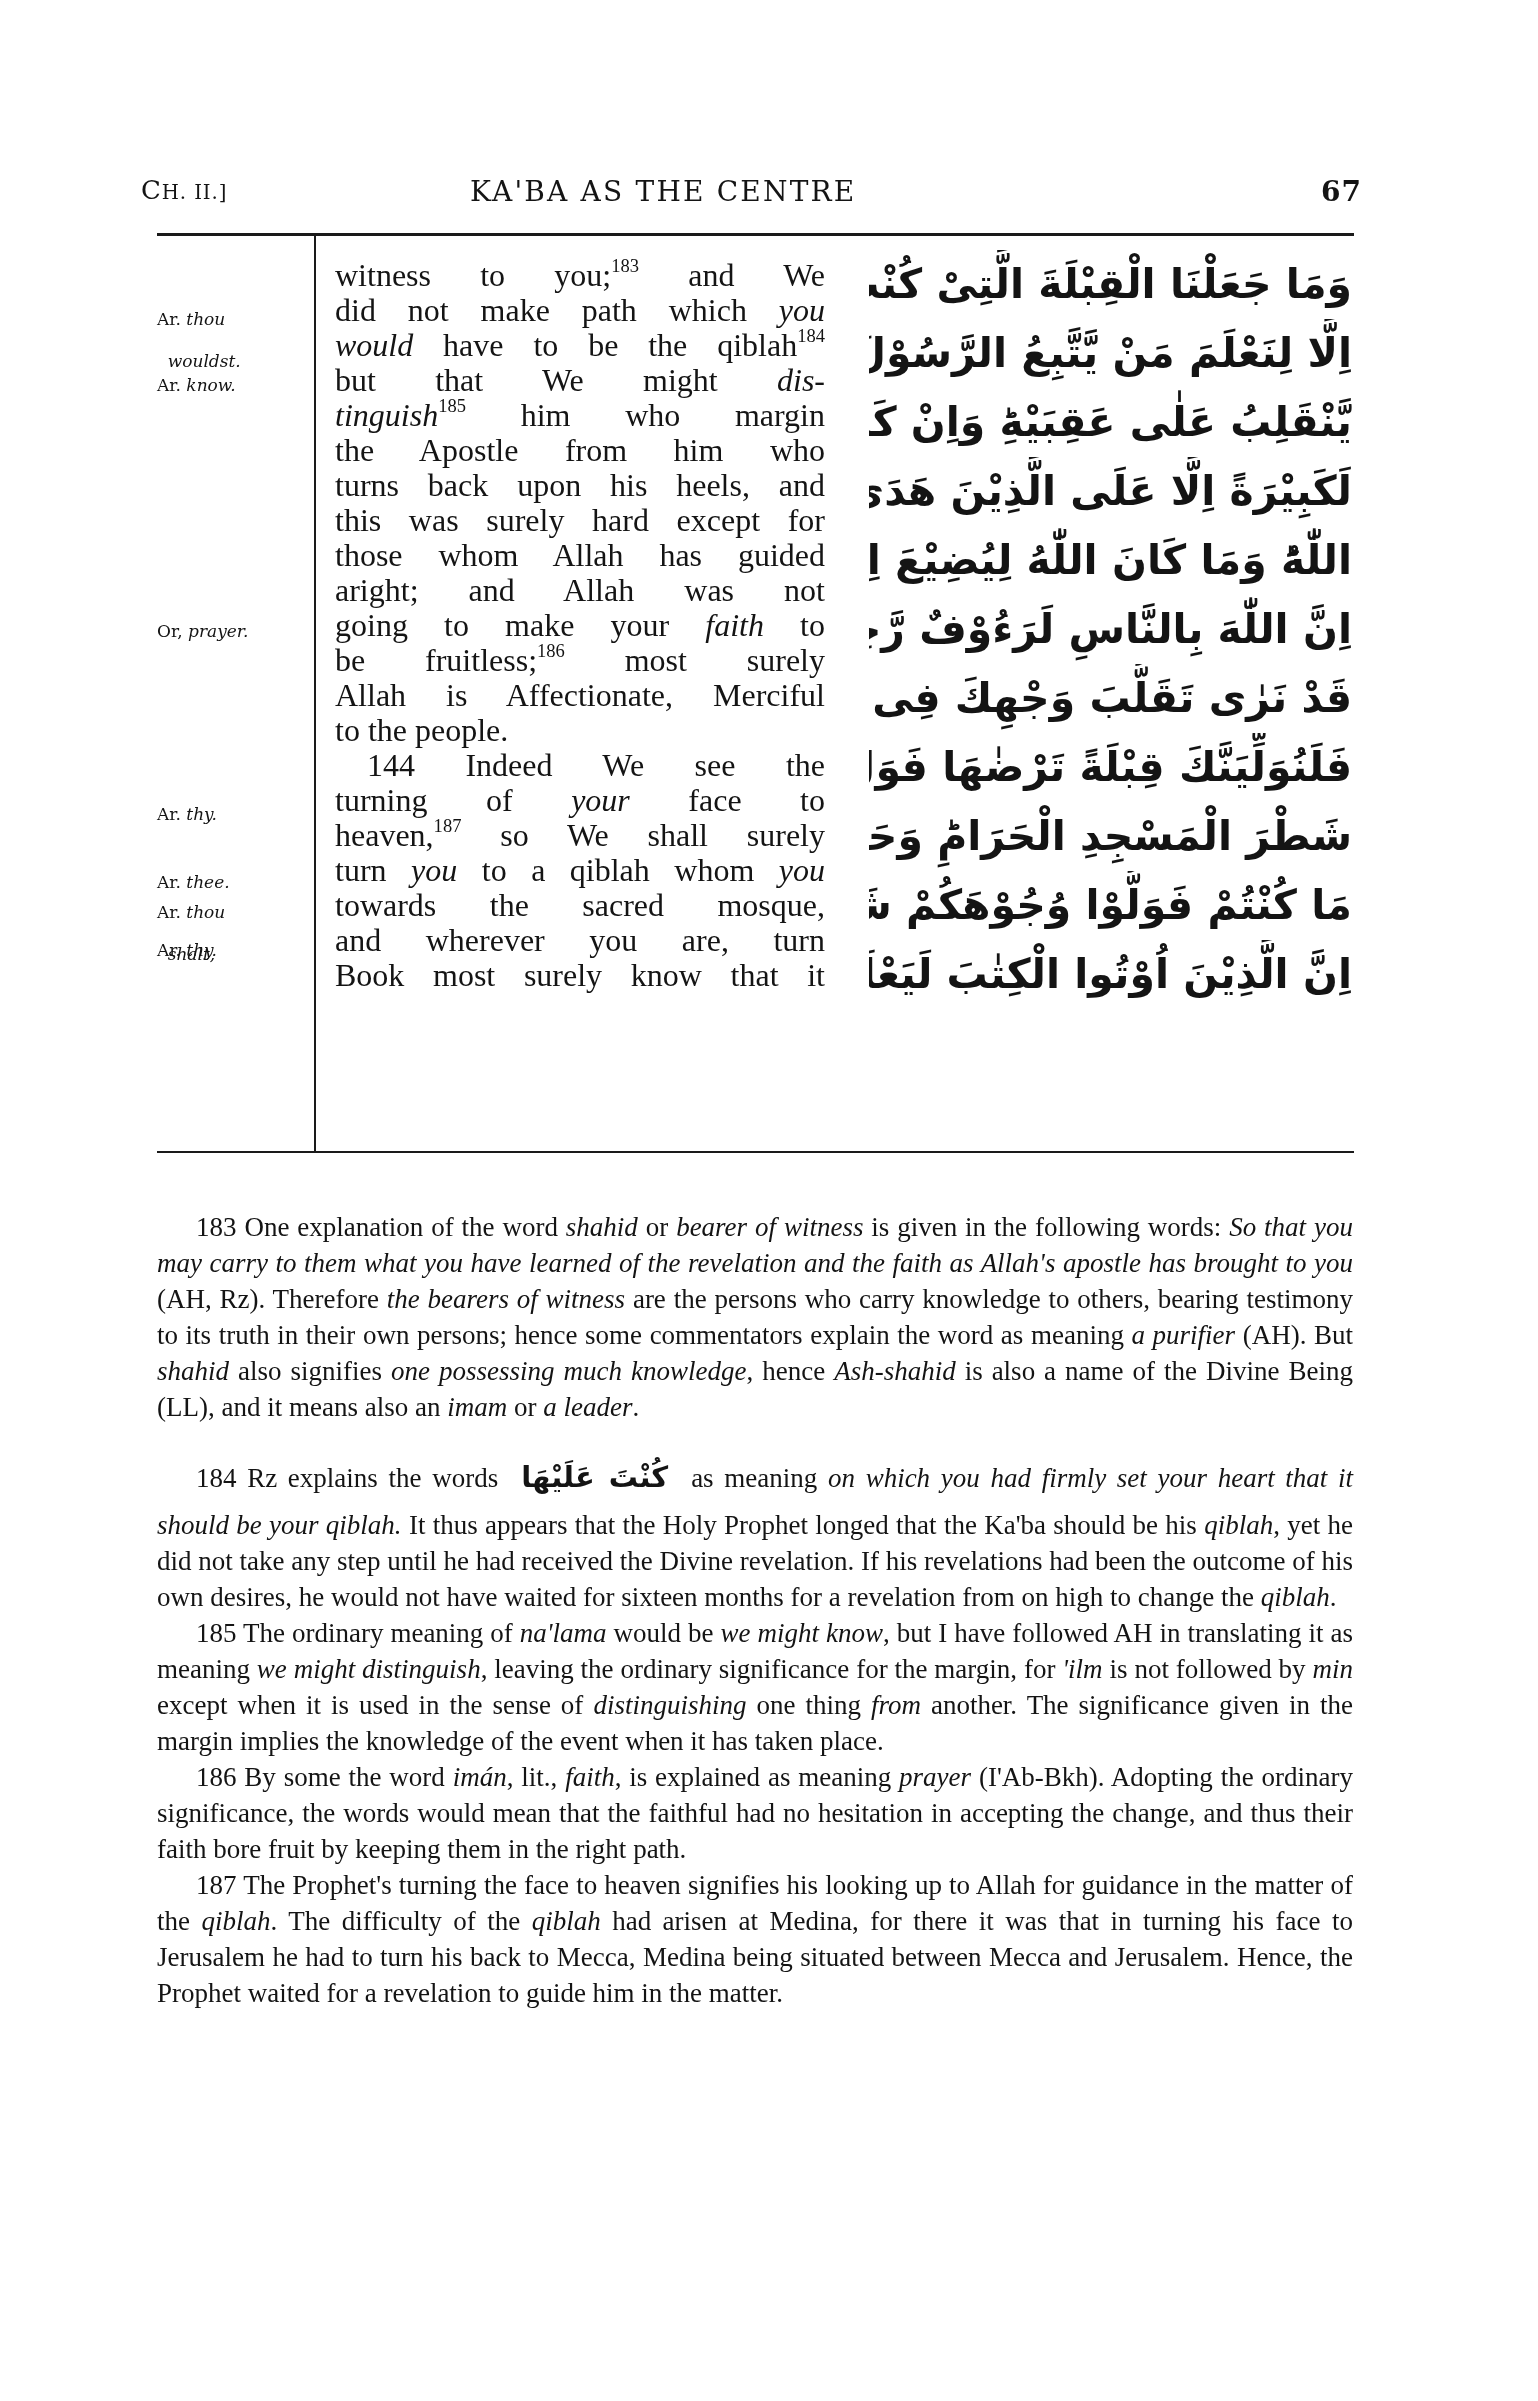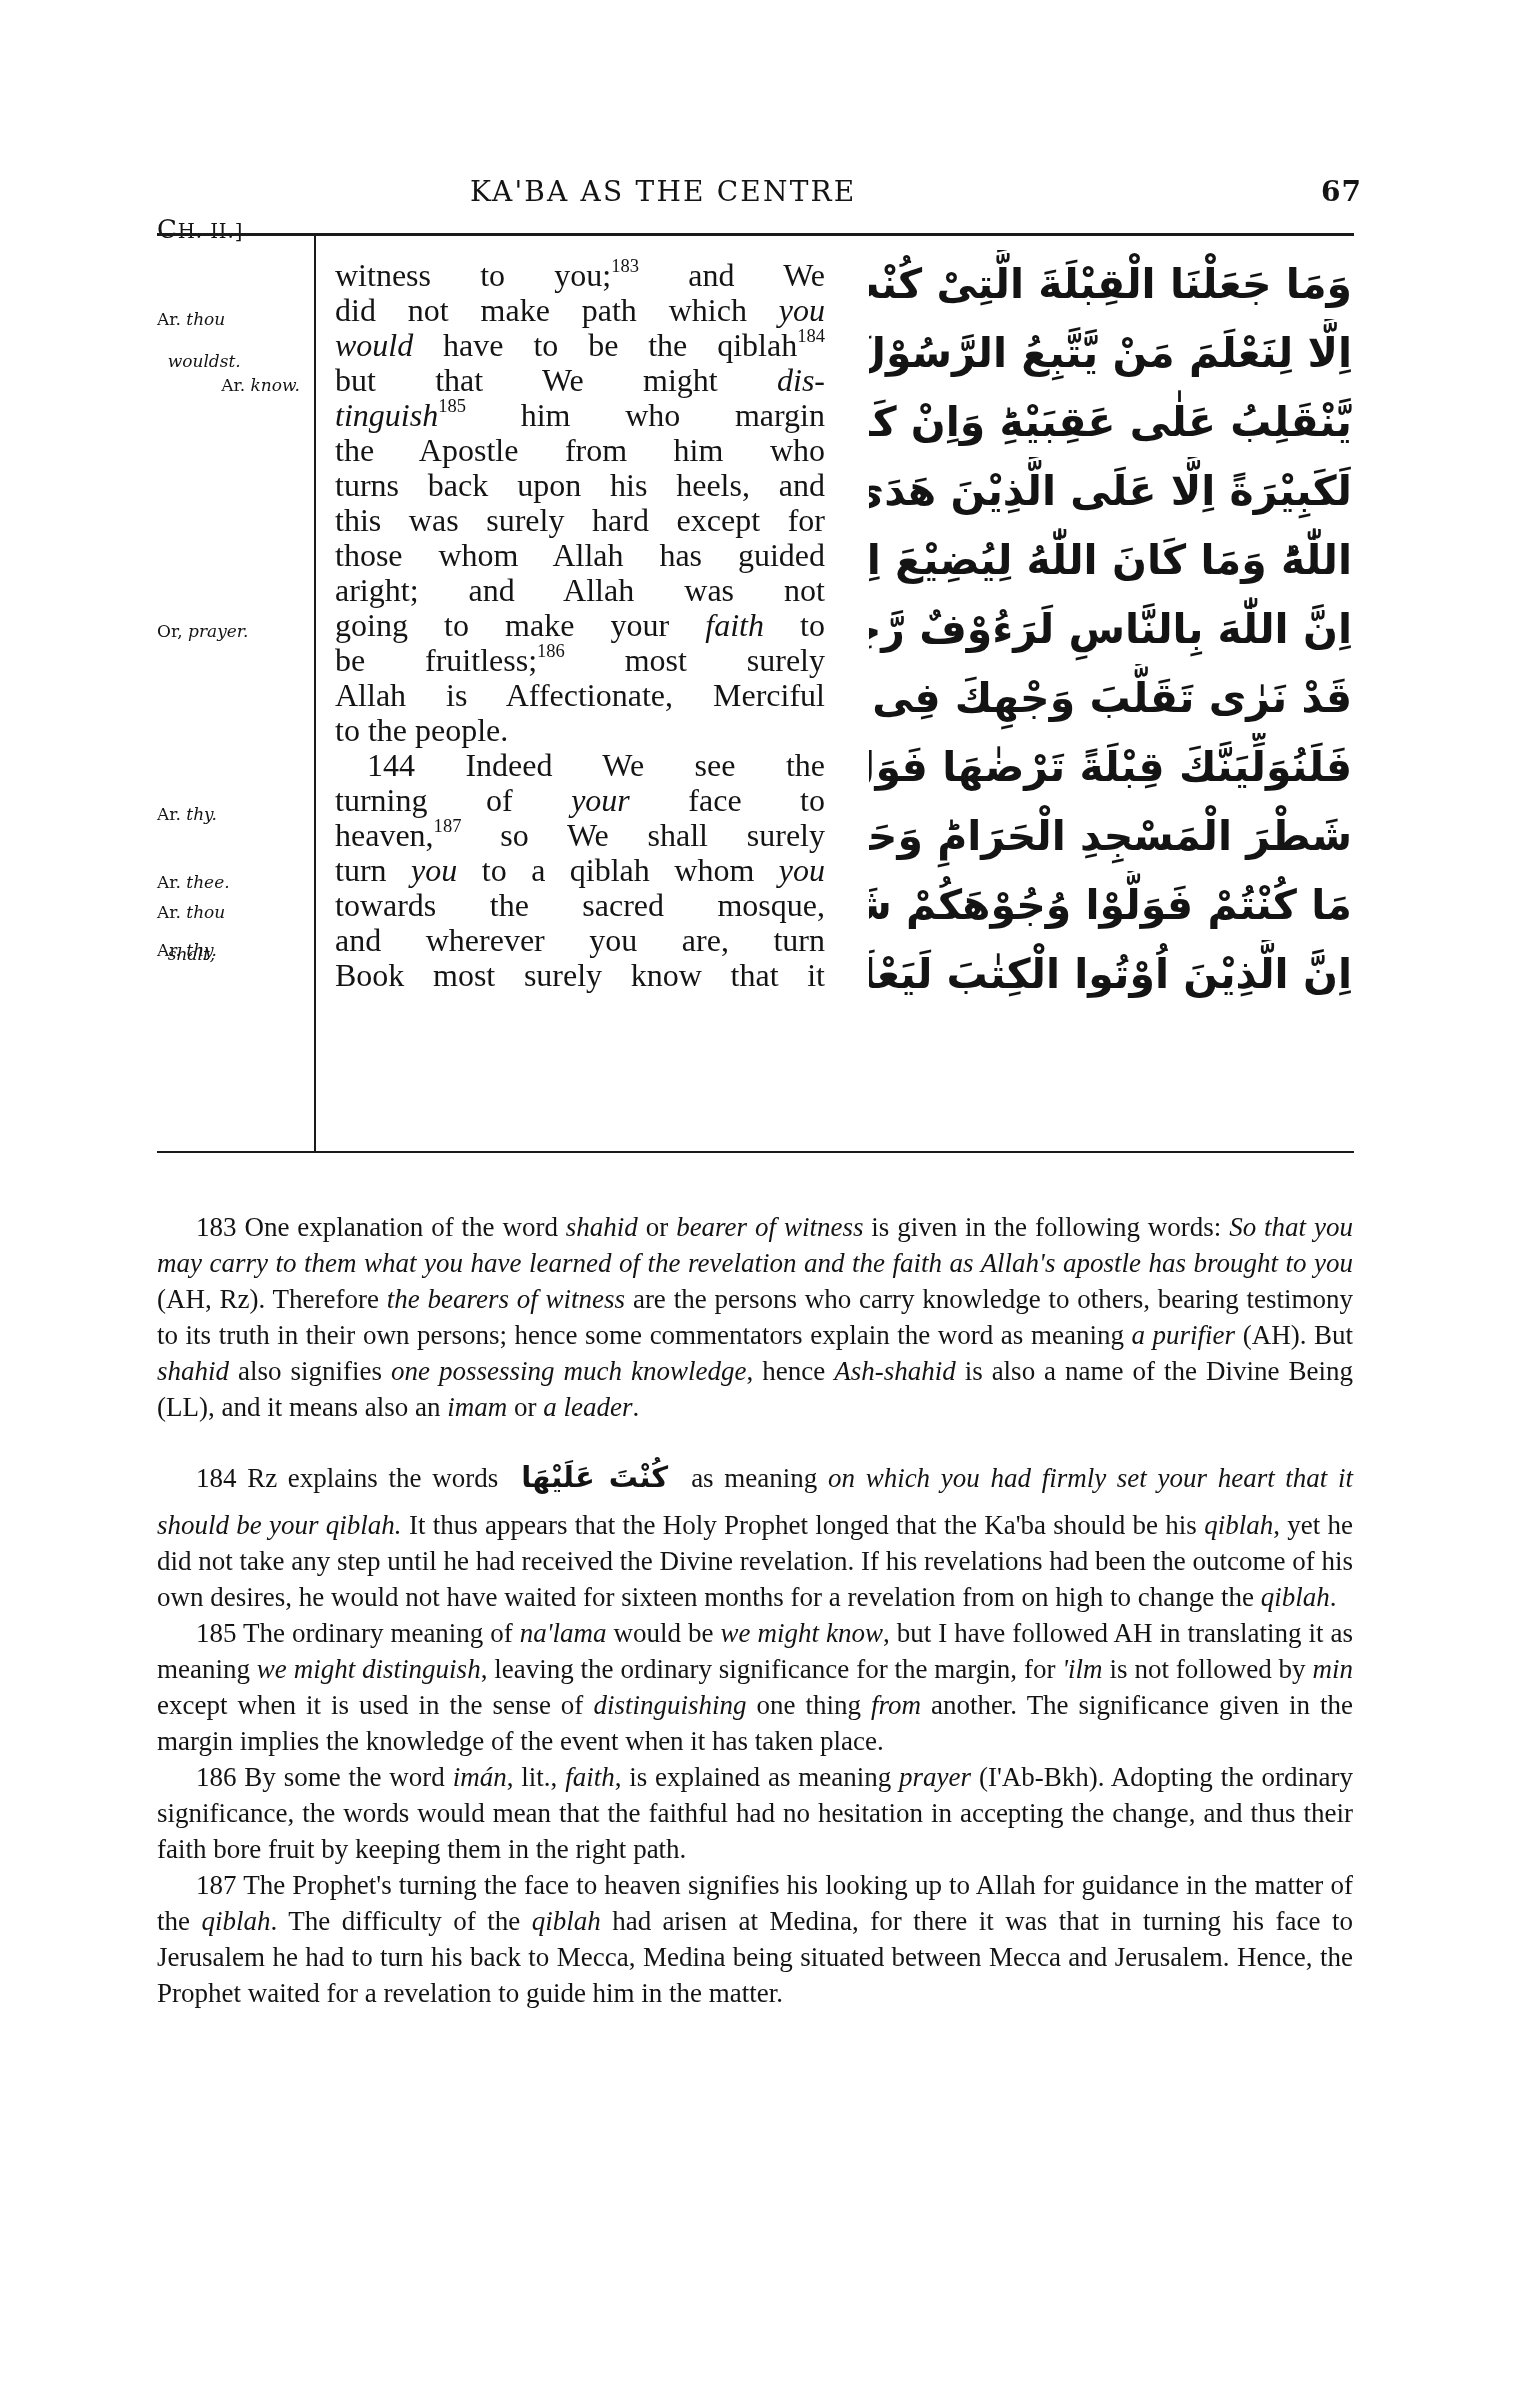--- a/index.html
+++ b/index.html
@@ -4,21 +4,21 @@
 <style>
   html, body { margin: 0; padding: 0; background: #ffffff; }
   body {
     width: 1538px; height: 2401px; position: relative; overflow: hidden;
     color: #141414;
     font-family: "DejaVu Serif", "Liberation Serif", serif;
   }
   .abs { position: absolute; }
   
   .run-head { top: 175px; font-size: 28px; letter-spacing: 0.9px; font-family: "DejaVu Serif", serif; }
-  .run-left { left: 157px; font-size: 26px; margin-top: 39px; }
+  .run-left { left: 141px; font-size: 26px; }
   .run-left .sc { font-size: 19.7px; }
   .run-title { left: 470px; width: 447px; letter-spacing: 2.2px; }
   .run-page { left: 1321px; font-weight: bold; font-size: 28px; }
   .hrule { background: #1a1a1a; height: 2.7px; }
   .vrule { background: #1a1a1a; width: 1.8px; }
 
   
   .margin-note {
     position: absolute; left: 157px; width: 143px;
     font-size: 17px; line-height: 18px; font-family: "DejaVu Serif", serif;
@@ -67,21 +67,21 @@
 <div class="abs run-head run-page">67</div>
 
 <div class="abs hrule" style="left:157px; top:233px; width:1197px;"></div>
 <div class="abs vrule" style="left:314px; top:236px; height:915px;"></div>
 <div class="abs hrule" style="left:157px; top:1151px; width:1197px; height:1.8px;"></div>
 
 <div class="margin-note" style="top:310px;">
   <span>Ar. </span><i>thou</i>
   <i class="indent">wouldst.</i>
 </div>
-<div class="margin-note" style="top:376px;text-align:right;">
+<div class="margin-note" style="top:376px;">
   <span>Ar. </span><i>know.</i>
 </div>
 <div class="margin-note" style="top:622px;">
   <span>Or, </span><i>prayer.</i>
 </div>
 <div class="margin-note" style="top:805px;">
   <span>Ar. </span><i>thy.</i>
 </div>
 <div class="margin-note" style="top:873px;">
   <span>Ar. </span><i>thee.</i>

